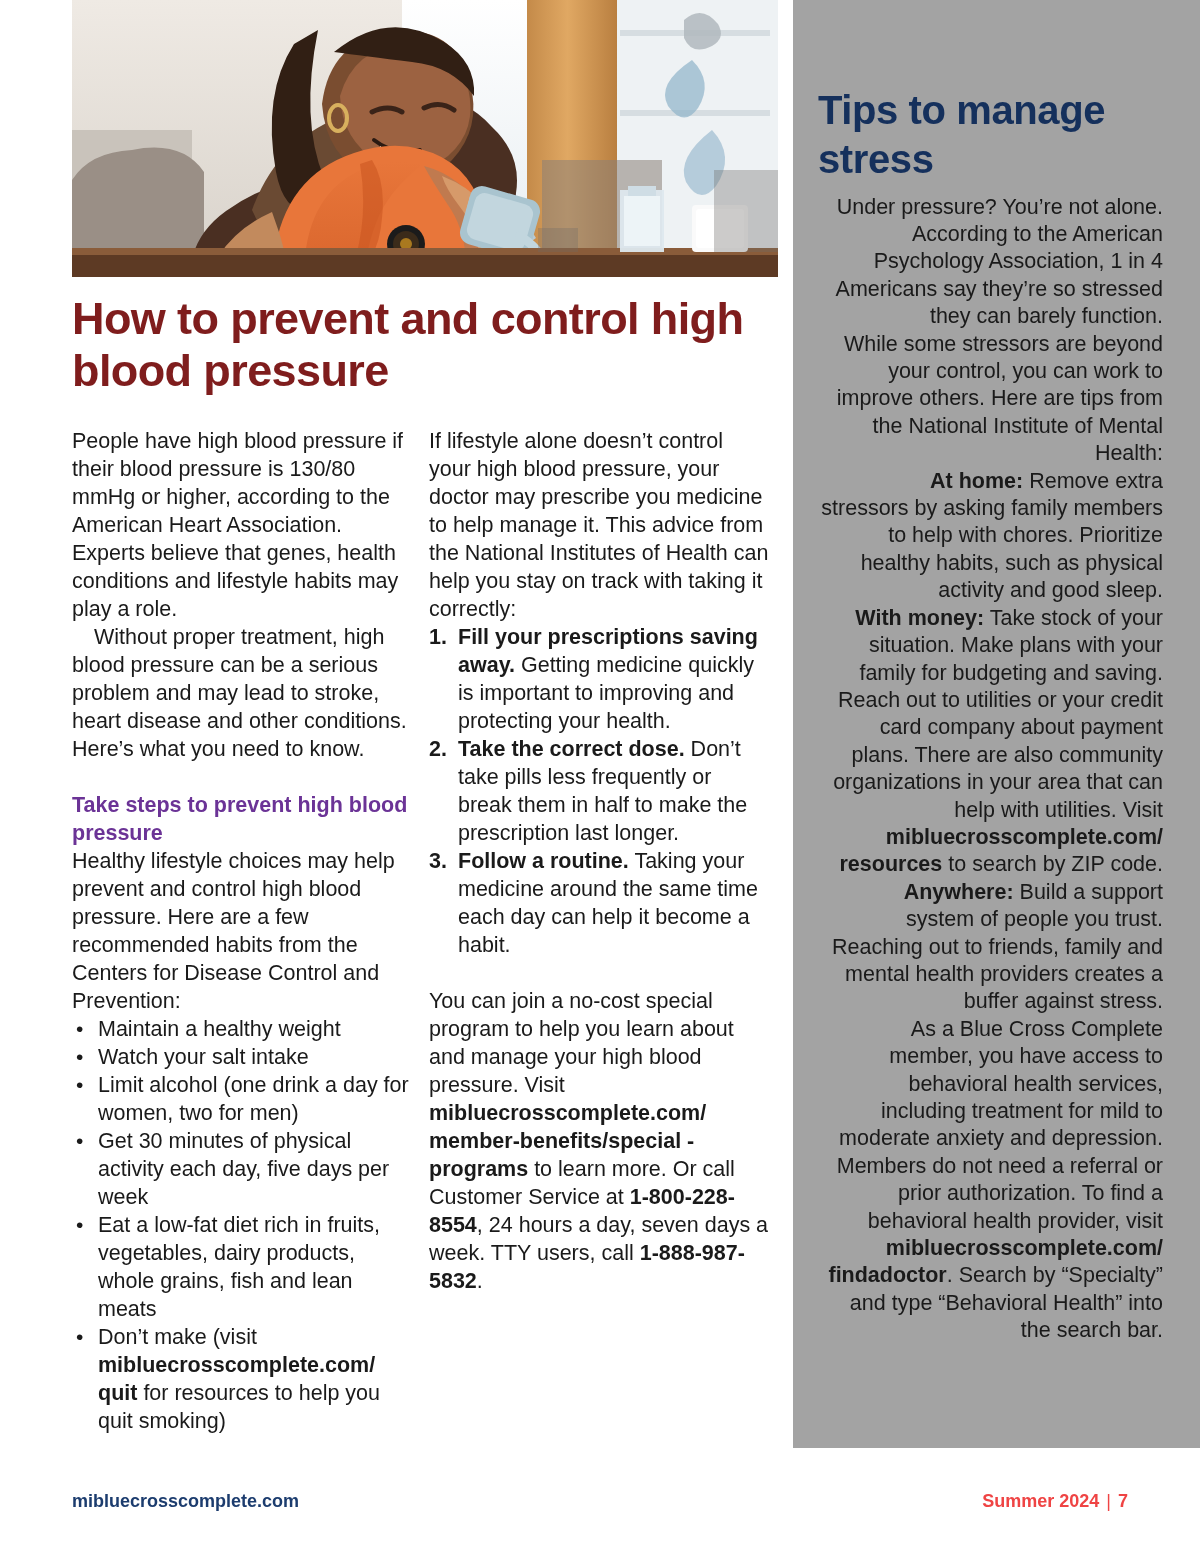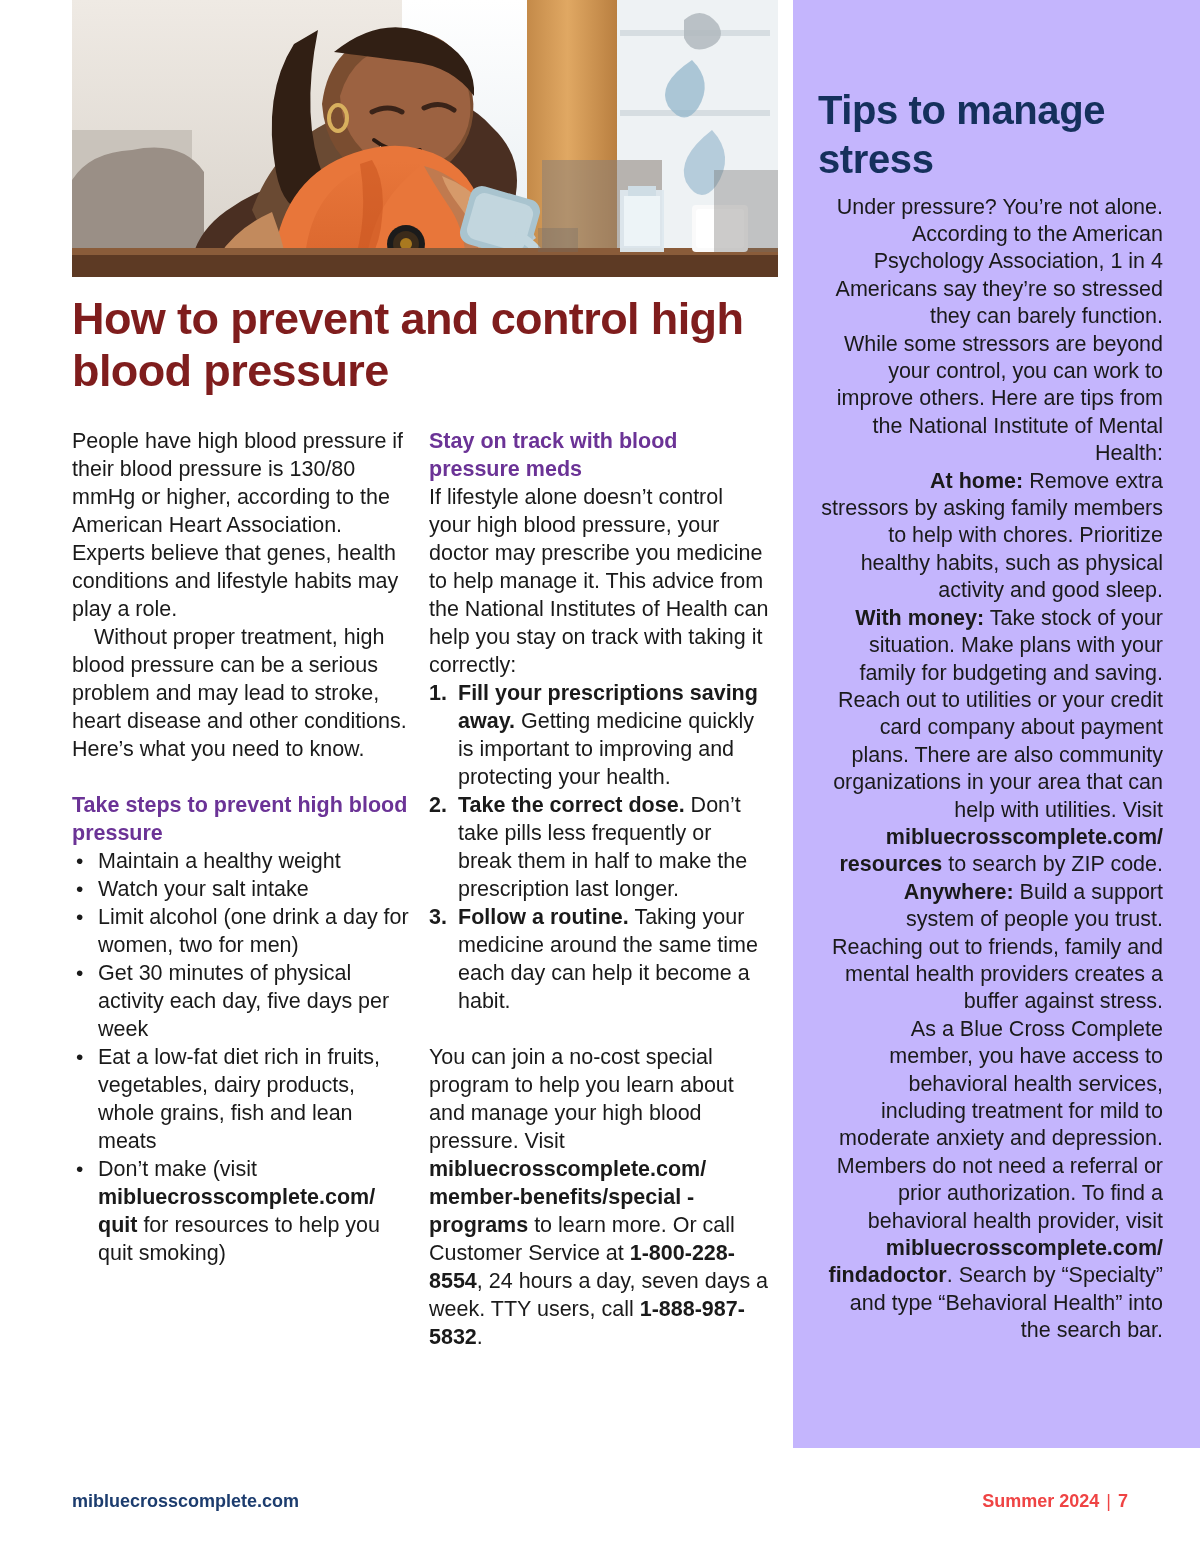--- a/index.html
+++ b/index.html
@@ -12,21 +12,21 @@
     position: relative;
     font-family: "Liberation Sans", sans-serif;
     color: #231f20;
     overflow: hidden;
   }
 
   
   .sidebar-panel {
     position: absolute;
     left: 793px; top: 0; width: 407px; height: 1448px;
-    background: #c4b5fd;
+    background: #a3a3a3;
   }
   .sidebar-inner {
     position: absolute;
     left: 25px; top: 86px; width: 345px;
   }
   .sidebar-title {
     font-size: 40px;
     line-height: 1.22;
     font-weight: bold;
     color: #15305c;
@@ -223,32 +223,32 @@
   </svg>
 </div>
 
 <h1 class="headline">How to prevent and control high blood pressure</h1>
 
 <div class="col col-left">
   <p class="para">People have high blood pressure if their blood pressure is 130/80 mmHg or higher, according to the American Heart Association. Experts believe that genes, health conditions and lifestyle habits may play a role.</p>
   <p class="para"><span class="ind"></span><span>Without proper treatment, high blood pressure can be a serious problem and may lead to stroke, heart disease and other conditions. Here’s what you need to know.</span></p>
   <div class="spacer"></div>
   <h3 class="sub-head">Take steps to prevent high blood pressure</h3>
+  <p class="para">Healthy lifestyle choices may help prevent and control high blood pressure. Here are a few recommended habits from the Centers for Disease Control and Prevention:</p>
   <ul class="bullets">
     <li>Maintain a healthy weight</li>
     <li>Watch your salt intake</li>
     <li>Limit alcohol (one drink a day for women, two for men)</li>
     <li>Get 30 minutes of physical activity each day, five days per week</li>
     <li>Eat a low-fat diet rich in fruits, vegetables, dairy products, whole grains, fish and lean meats</li>
     <li><span>Don’t make (visit </span><b>mibluecrosscomplete.com/ quit</b><span> for resources to help you quit smoking)</span></li>
   </ul>
 </div>
 
 <div class="col col-mid">
-  <h3 class="sub-head">Stay on track with blood pressure meds</h3>
   <p class="para">If lifestyle alone doesn’t control your high blood pressure, your doctor may prescribe you medicine to help manage it. This advice from the National Institutes of Health can help you stay on track with taking it correctly:</p>
   <ol class="steps">
     <li><b>Fill your prescriptions saving away.</b><span> Getting medicine quickly is important to improving and protecting your health.</span></li>
     <li><b>Take the correct dose.</b><span> Don’t take pills less frequently or break them in half to make the prescription last longer.</span></li>
     <li><b>Follow a routine.</b><span> Taking your medicine around the same time each day can help it become a habit.</span></li>
   </ol>
   <div class="spacer"></div>
   <p class="para"><span>You can join a no-cost special program to help you learn about and manage your high blood pressure. Visit </span><b>mibluecrosscomplete.com/ member-benefits/special -programs</b><span> to learn more. Or call Customer Service at </span><b>1-800-228-8554</b><span>, 24 hours a day, seven days a week. TTY users, call </span><b>1-888-987-5832</b><span>.</span></p>
 </div>
 

